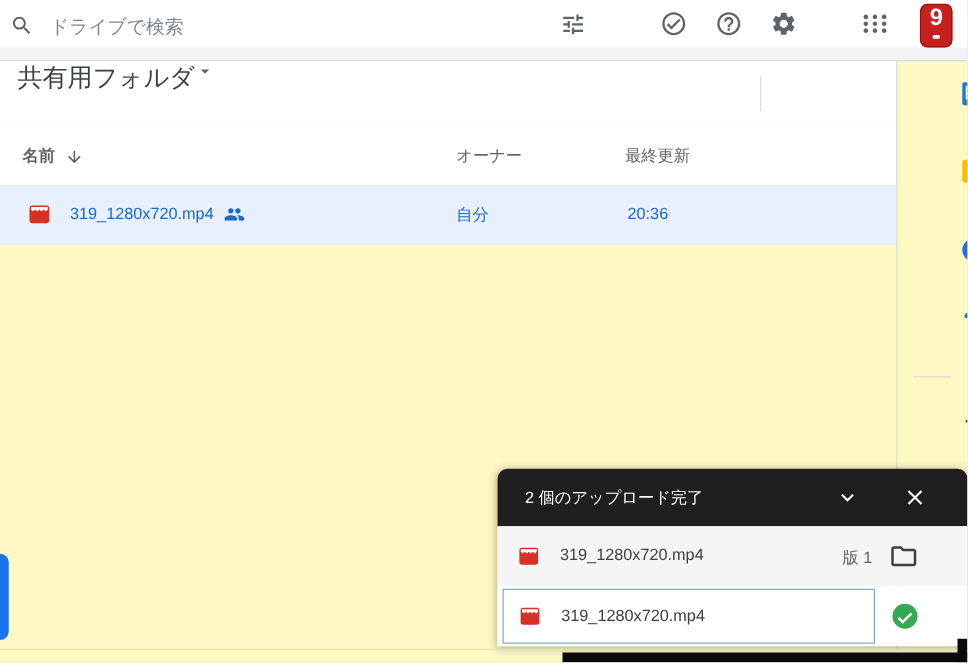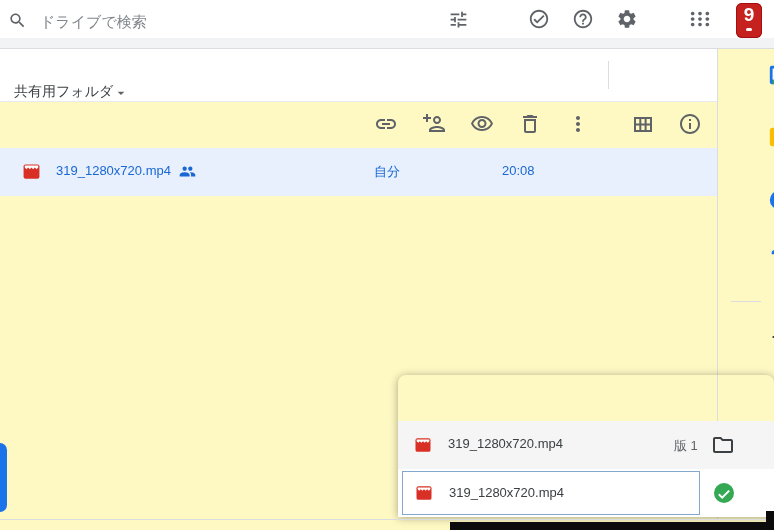--- a/index.html
+++ b/index.html
@@ -13,21 +13,21 @@
   .topbar{position:absolute;top:0;left:0;right:0;height:49px;background:#fff;}
   .topbar-strip{position:absolute;top:38px;left:0;right:0;height:10px;background:#f1f3f4;border-bottom:1px solid #dadce0;}
   .search-input{position:absolute;left:38px;top:8px;width:380px;height:24px;border:none;outline:none;background:transparent;font-size:15px;color:#5f6368;font-family:"Liberation Sans",sans-serif;}
   .search-input::placeholder{color:#80868b;opacity:1;}
   .badge{position:absolute;left:736px;top:3px;width:26px;height:35px;background:#c5221f;border-radius:6px;display:flex;flex-direction:column;align-items:center;justify-content:flex-start;box-shadow:0 0 0 1px #a50e0e inset;}
   .badge span.num{color:#fff;font-size:19px;font-weight:bold;line-height:24px;}
   .badge .badge-dash{width:6px;height:3px;background:#fff;border-radius:2px;margin-top:1px;}
 
   
   .toolbar{position:absolute;top:49px;left:0;width:717px;height:52px;background:#fff;border-bottom:1px solid #e8eaed;}
-  .folder-title{position:absolute;left:14px;top:0;height:52px;display:flex;align-items:flex-end;font-size:14px;color:#3c4043;}
+  .folder-title{position:absolute;left:14px;top:0;height:52px;display:flex;align-items:flex-start;font-size:20px;color:#3c4043;}
   .tb-divider{position:absolute;left:608px;top:12px;width:1px;height:28px;background:#dadce0;}
 
   
   .thead{position:absolute;top:101px;left:0;width:717px;height:47px;border-bottom:1px solid #e8eaed;background:#fff;}
   .th{position:absolute;top:15px;font-size:13px;font-weight:bold;color:#5f6368;display:flex;align-items:center;gap:8px;}
   .file-row{position:absolute;top:148px;left:0;width:717px;height:48px;background:#e8f0fe;}
   .file-row .cell{position:absolute;top:15px;font-size:13px;color:#1967d2;}
 
   
   .side-divider{position:absolute;left:717px;top:49px;height:470px;width:1px;background:#dadce0;}
@@ -148,36 +148,52 @@
           <line x1="4" y1="12.5" x2="20" y2="12.5"></line>
         </svg>
     </span>
     <span class="icn abs clickable" style="left:678px;top:63px">
       <svg width="24" height="24" viewBox="0 0 24 24" fill="currentColor">
           <path d="M11 7h2v2h-2zm0 4h2v6h-2zm1-9C6.48 2 2 6.48 2 12s4.48 10 10 10 10-4.48 10-10S17.52 2 12 2zm0 18c-4.41 0-8-3.59-8-8s3.59-8 8-8 8 3.59 8 8-3.59 8-8 8z"></path>
         </svg>
     </span>
   </div>
 
+  <div class="thead">
+    <div class="th clickable" style="left:18px">
+      <span>名前</span>
+      <span class="icn">
+        <svg width="15" height="15" viewBox="0 0 24 24" fill="currentColor">
+            <path d="M20 12l-1.41-1.41L13 16.17V4h-2v12.17l-5.58-5.59L4 12l8 8 8-8z"></path>
+          </svg>
+      </span>
+    </div>
+    <div class="th" style="left:365px;font-weight:normal">
+      <span>オーナー</span>
+    </div>
+    <div class="th" style="left:500px;font-weight:normal">
+      <span>最終更新</span>
+    </div>
+  </div>
 
   <div class="file-row clickable">
     <span class="icn abs" style="left:22px;top:14px">
       <svg width="19" height="19" viewBox="0 0 24 24">
           <rect x="2" y="3" width="20" height="18" rx="2.5" fill="#d93025"></rect>
           <path d="M3.5 4.5h17v2.6l-2.12 2-2.13-2-2.12 2-2.13-2-2.12 2-2.13-2-2.12 2-2.13-2z" fill="#fff"></path>
         </svg>
     </span>
     <span class="cell" style="left:56px">319_1280x720.mp4</span>
     <span class="icn abs" style="left:179px;top:15px;color:#1967d2">
       <svg width="17" height="17" viewBox="0 0 24 24" fill="currentColor">
           <path d="M16 11c1.66 0 2.99-1.34 2.99-3S17.66 5 16 5c-1.66 0-3 1.34-3 3s1.34 3 3 3zm-8 0c1.66 0 2.99-1.34 2.99-3S9.66 5 8 5C6.34 5 5 6.34 5 8s1.34 3 3 3zm0 2c-2.33 0-7 1.17-7 3.5V19h14v-2.5c0-2.33-4.67-3.5-7-3.5zm8 0c-.29 0-.62.02-.97.05 1.16.84 1.97 1.97 1.97 3.45V19h6v-2.5c0-2.33-4.67-3.5-7-3.5z"></path>
         </svg>
     </span>
-    <span class="cell" style="left:374px">自分</span>
-    <span class="cell" style="left:502px">20:08</span>
+    <span class="cell" style="left:365px">自分</span>
+    <span class="cell" style="left:502px">20:36</span>
   </div>
 
   <div class="side-divider"></div>
 
   <span class="side-btn icn clickable" style="top:64px">
     <svg width="22" height="22" viewBox="0 0 24 24">
         <rect x="2" y="2" width="20" height="20" rx="2" fill="#1a73e8"></rect>
         <rect x="17" y="5" width="5" height="14" fill="#fbbc04"></rect>
         <rect x="5" y="17" width="14" height="5" fill="#34a853"></rect>
         <path d="M17 22v-5h5z" fill="#188038"></path>
@@ -209,20 +225,33 @@
 
   <div class="side-sep"></div>
 
   <span class="side-btn icn clickable" style="top:326px;color:#3c4043">
     <svg width="22" height="22" viewBox="0 0 24 24" fill="currentColor">
         <path d="M19 13h-6v6h-2v-6H5v-2h6V5h2v6h6v2z"></path>
       </svg>
   </span>
 
   <div class="upanel">
+    <div class="upanel-header">
+      <div class="upanel-title">2 個のアップロード完了</div>
+      <span class="icn abs clickable" style="left:270px;top:13px;color:#fff">
+        <svg width="20" height="20" viewBox="0 0 24 24" fill="currentColor">
+            <path d="M16.59 8.59L12 13.17 7.41 8.59 6 10l6 6 6-6z"></path>
+          </svg>
+      </span>
+      <span class="icn abs clickable" style="left:324px;top:13px;color:#fff">
+        <svg width="20" height="20" viewBox="0 0 24 24" fill="currentColor">
+            <path d="M19 6.41L17.59 5 12 10.59 6.41 5 5 6.41 10.59 12 5 17.59 6.41 19 12 13.41 17.59 19 19 17.59 13.41 12z"></path>
+          </svg>
+      </span>
+    </div>
 
     <div class="uprow1 clickable">
       <span class="icn abs" style="left:16px;top:15px">
         <svg width="18" height="18" viewBox="0 0 24 24">
             <rect x="2" y="3" width="20" height="18" rx="2.5" fill="#d93025"></rect>
             <path d="M3.5 4.5h17v2.6l-2.12 2-2.13-2-2.12 2-2.13-2-2.12 2-2.13-2-2.12 2-2.13-2z" fill="#fff"></path>
           </svg>
       </span>
       <span class="upname" style="left:50px">319_1280x720.mp4</span>
       <span class="upmeta" style="left:276px">版 1</span>

